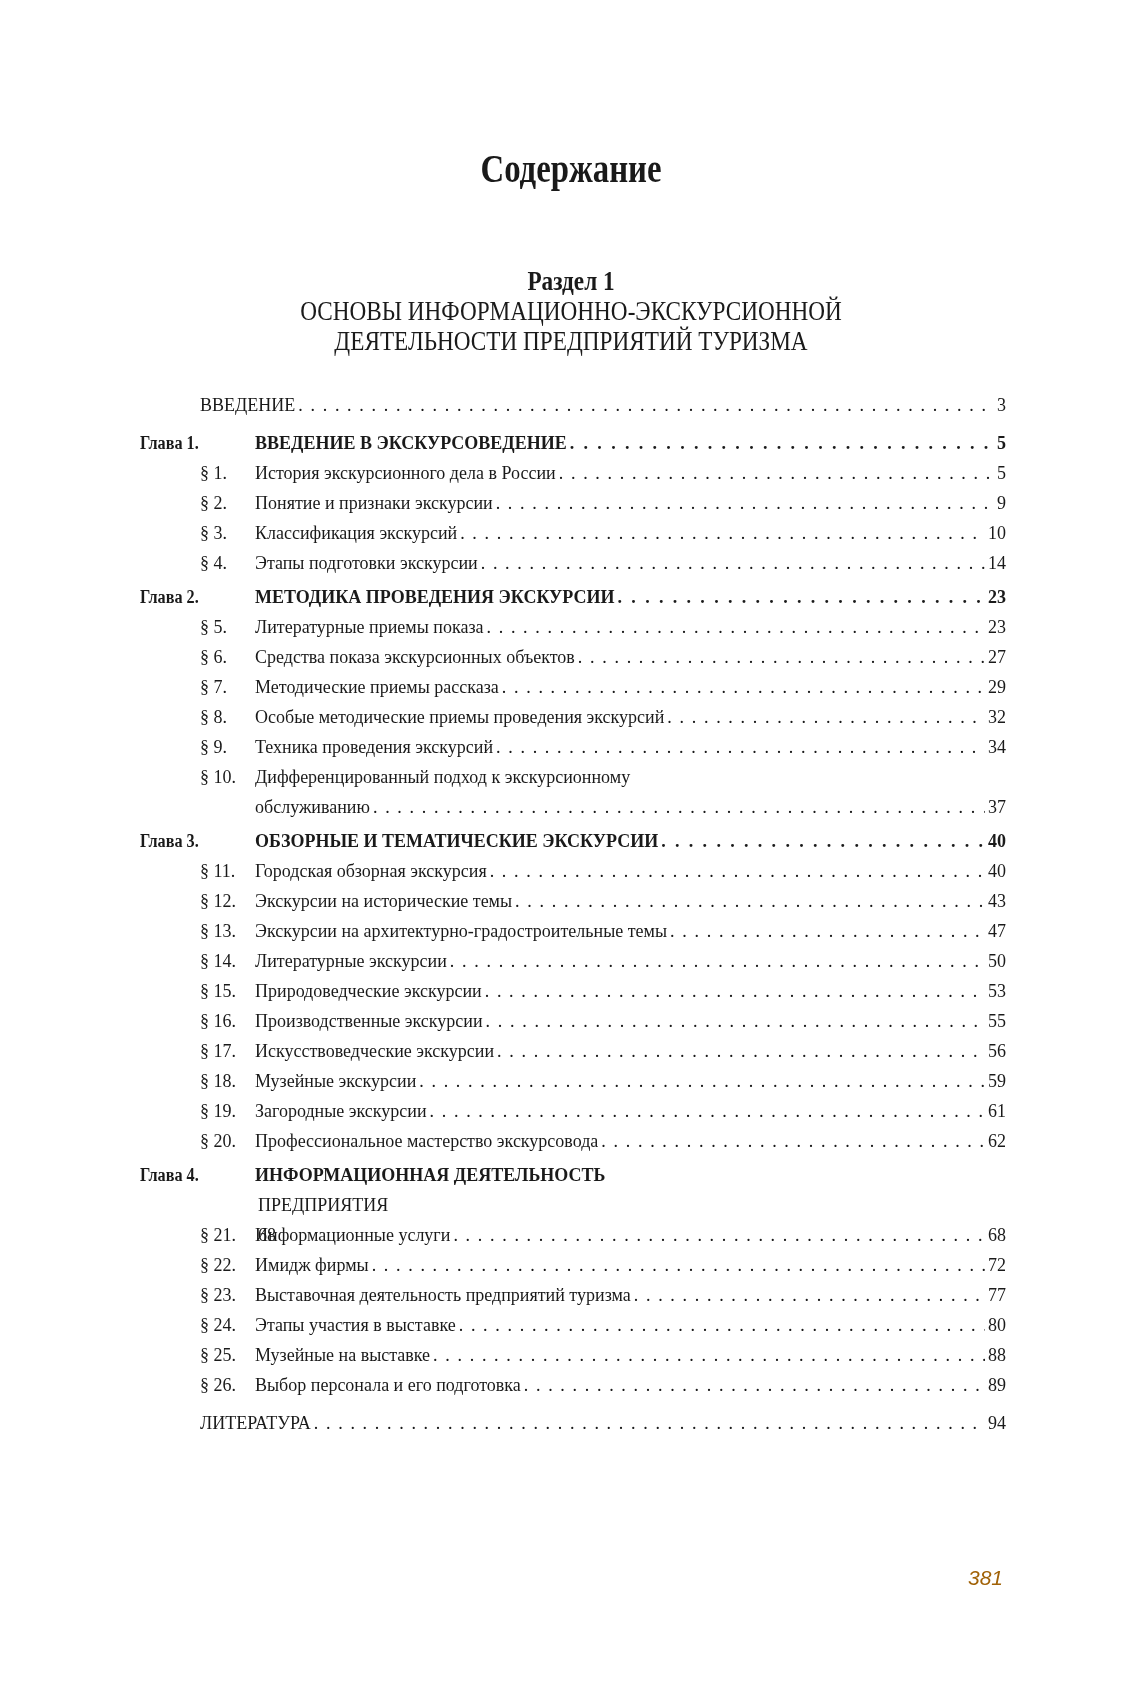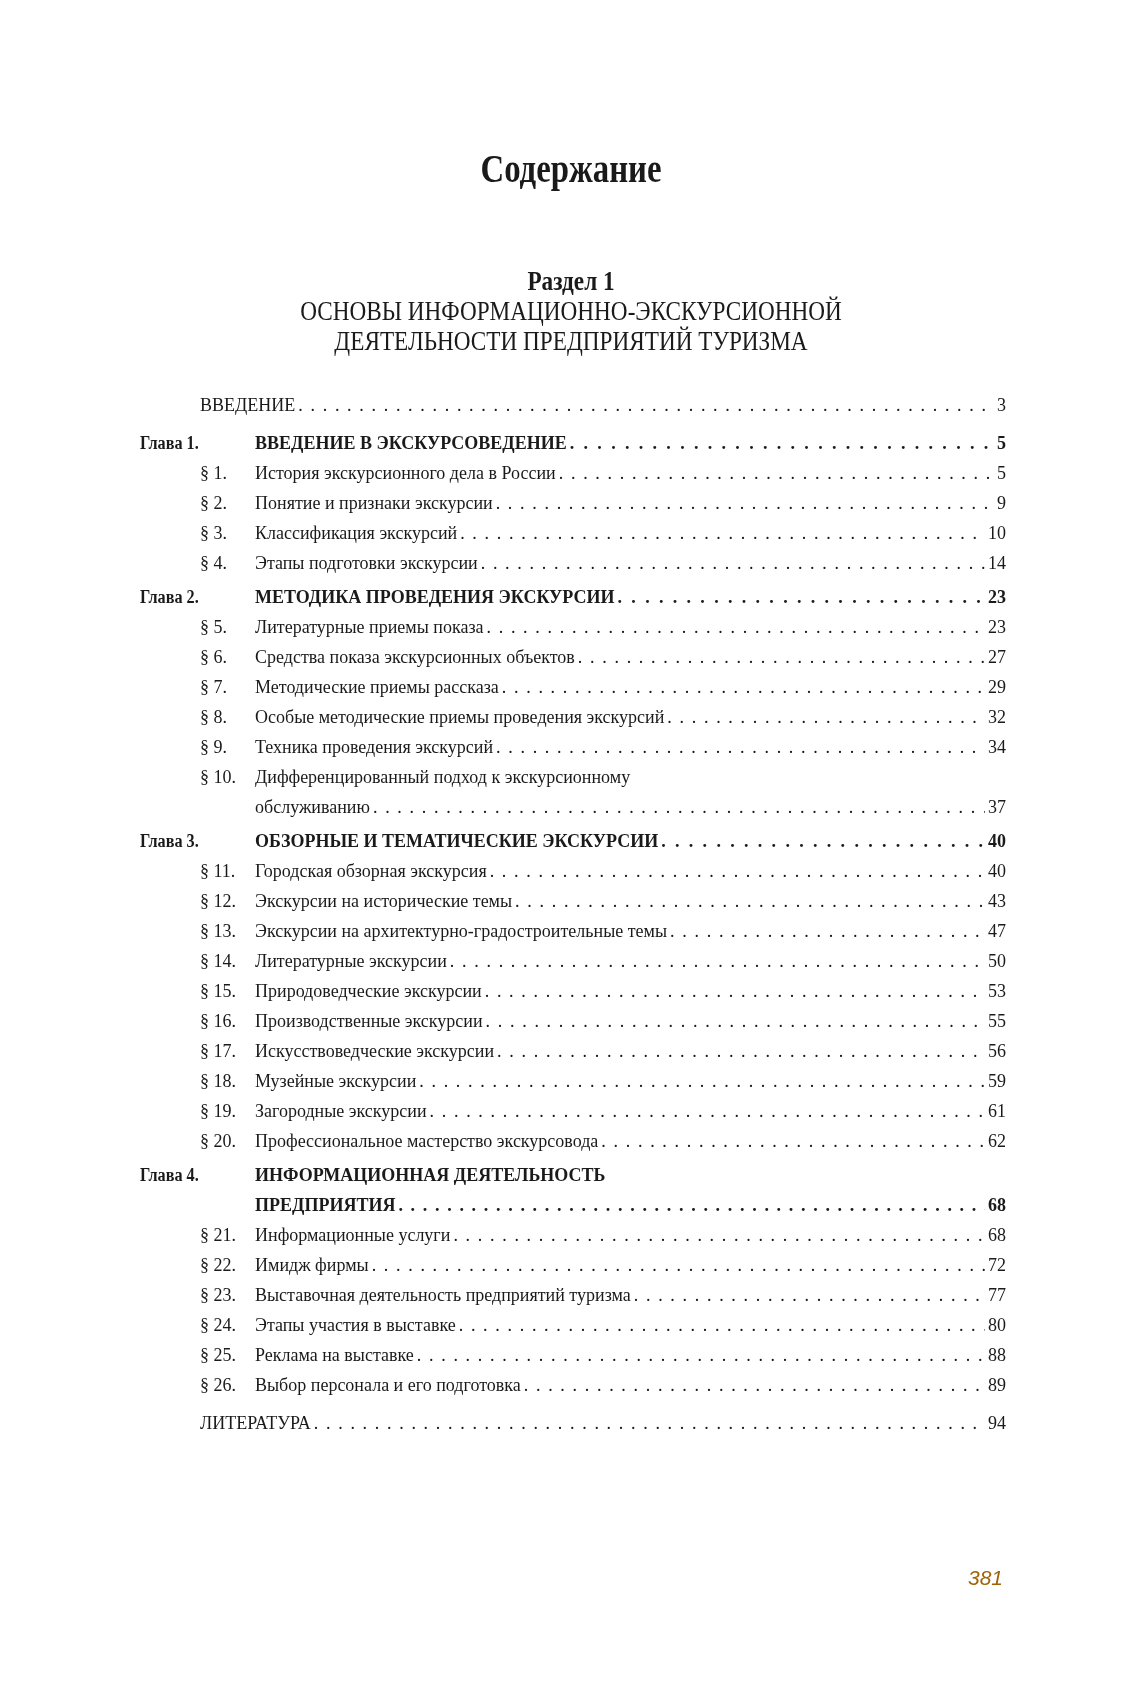--- a/index.html
+++ b/index.html
@@ -16,21 +16,21 @@
   .row .lead::before { content: ". . . . . . . . . . . . . . . . . . . . . . . . . . . . . . . . . . . . . . . . . . . . . . . . . . . . . . . . . . . . . . . . . . . . . . . . . . . . . . . . . . . . . . . . . . . . . . . . . . . . . . . . . . . . . . . . . . . . . ."; letter-spacing: 1.6px; }
   .row .pg { flex: 0 0 auto; text-align: right; }
   .intro { padding-left: 60px; margin-bottom: 8px; }
   .ch { font-weight: bold; margin-top: 4px; }
   .ch .chlabel { width: 115px; flex: 0 0 115px; transform: scaleX(0.9); transform-origin: 0 0; }
   .ch .chtitle { transform-origin: 0 0; }
   .ch .lead::before { letter-spacing: 2.4px; }
   .sec { padding-left: 60px; }
   .sec .num { width: 55px; flex: 0 0 55px; }
   .cont { padding-left: 115px; }
-  .chwrap { padding-left: 115px; font-weight: bold; }
+  .chwrap { padding-left: 115px; font-weight: normal; flex-direction: column; }
   .lit { padding-left: 60px; margin-top: 8px; }
   .pageno { position: absolute; top: 1566px; left: 968px; font-family: "Liberation Sans", "DejaVu Sans", sans-serif;
             font-style: italic; font-size: 21px; color: #a16207; }
 </style>
 </head>
 <body>
 
 <div class="title">Содержание</div>
 
 <div class="part">
@@ -215,21 +215,21 @@
         <span class="pg">77</span>
       </div>
       <div class="row sec">
         <span class="num">§ 24.</span>
         <span>Этапы участия в выставке</span>
         <span class="lead"></span>
         <span class="pg">80</span>
       </div>
       <div class="row sec">
         <span class="num">§ 25.</span>
-        <span>Реклама на выставке</span>
+        <span>Музейные на выставке</span>
         <span class="lead"></span>
         <span class="pg">88</span>
       </div>
       <div class="row sec">
         <span class="num">§ 26.</span>
         <span>Выбор персонала и его подготовка</span>
         <span class="lead"></span>
         <span class="pg">89</span>
       </div>
     </div>

